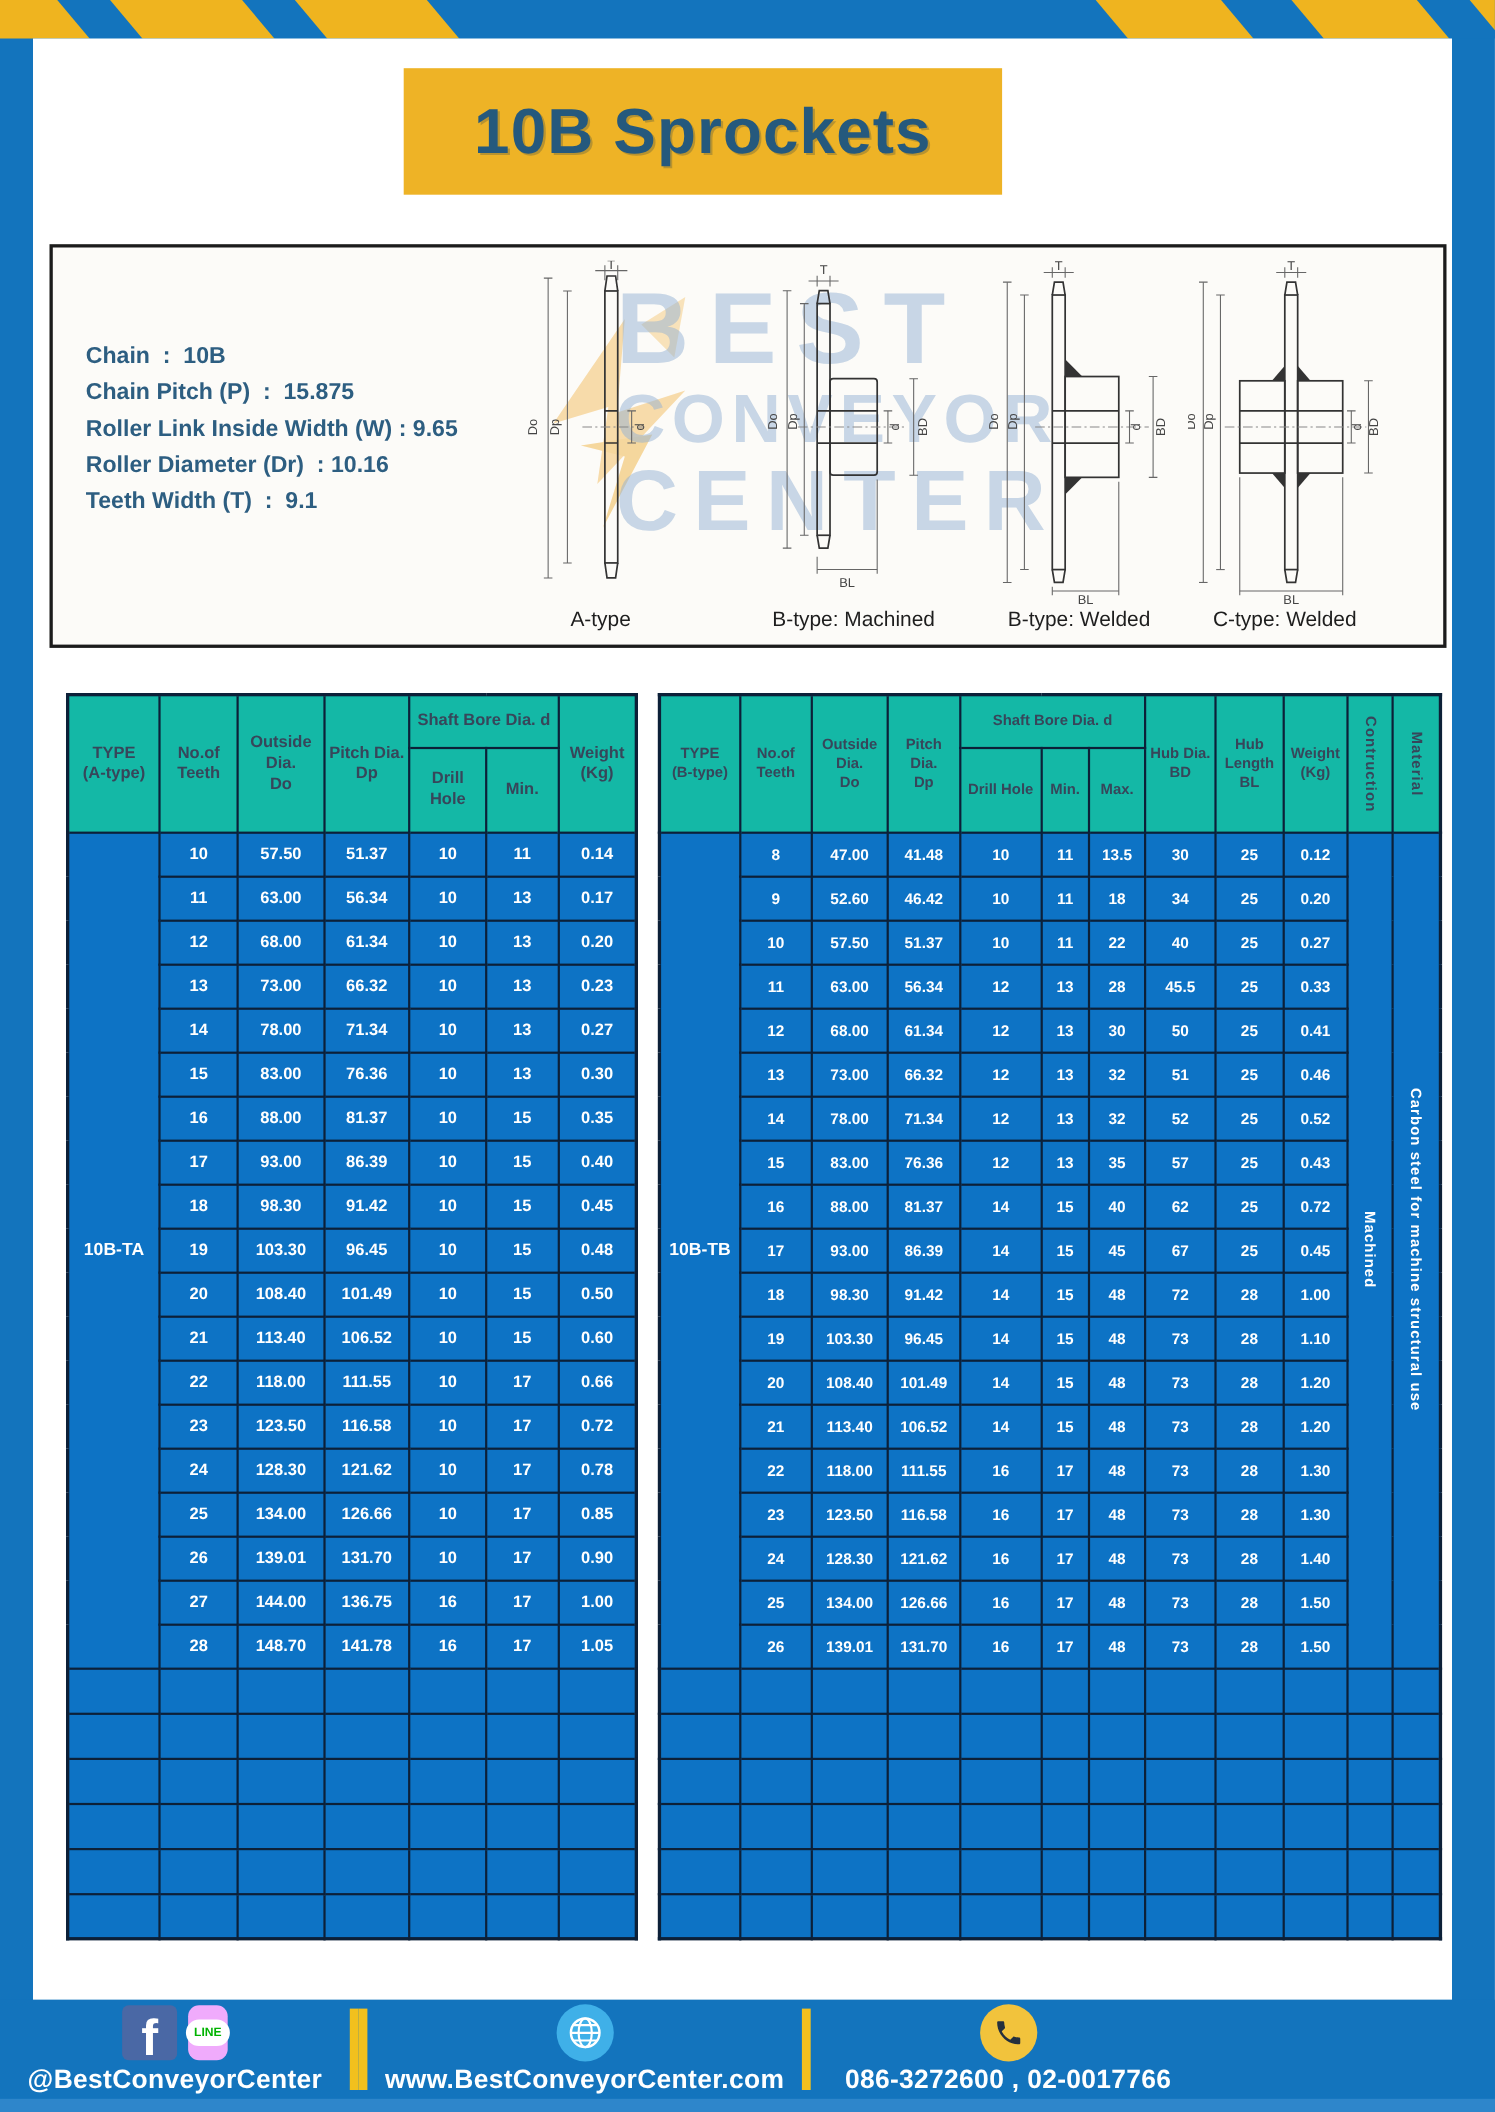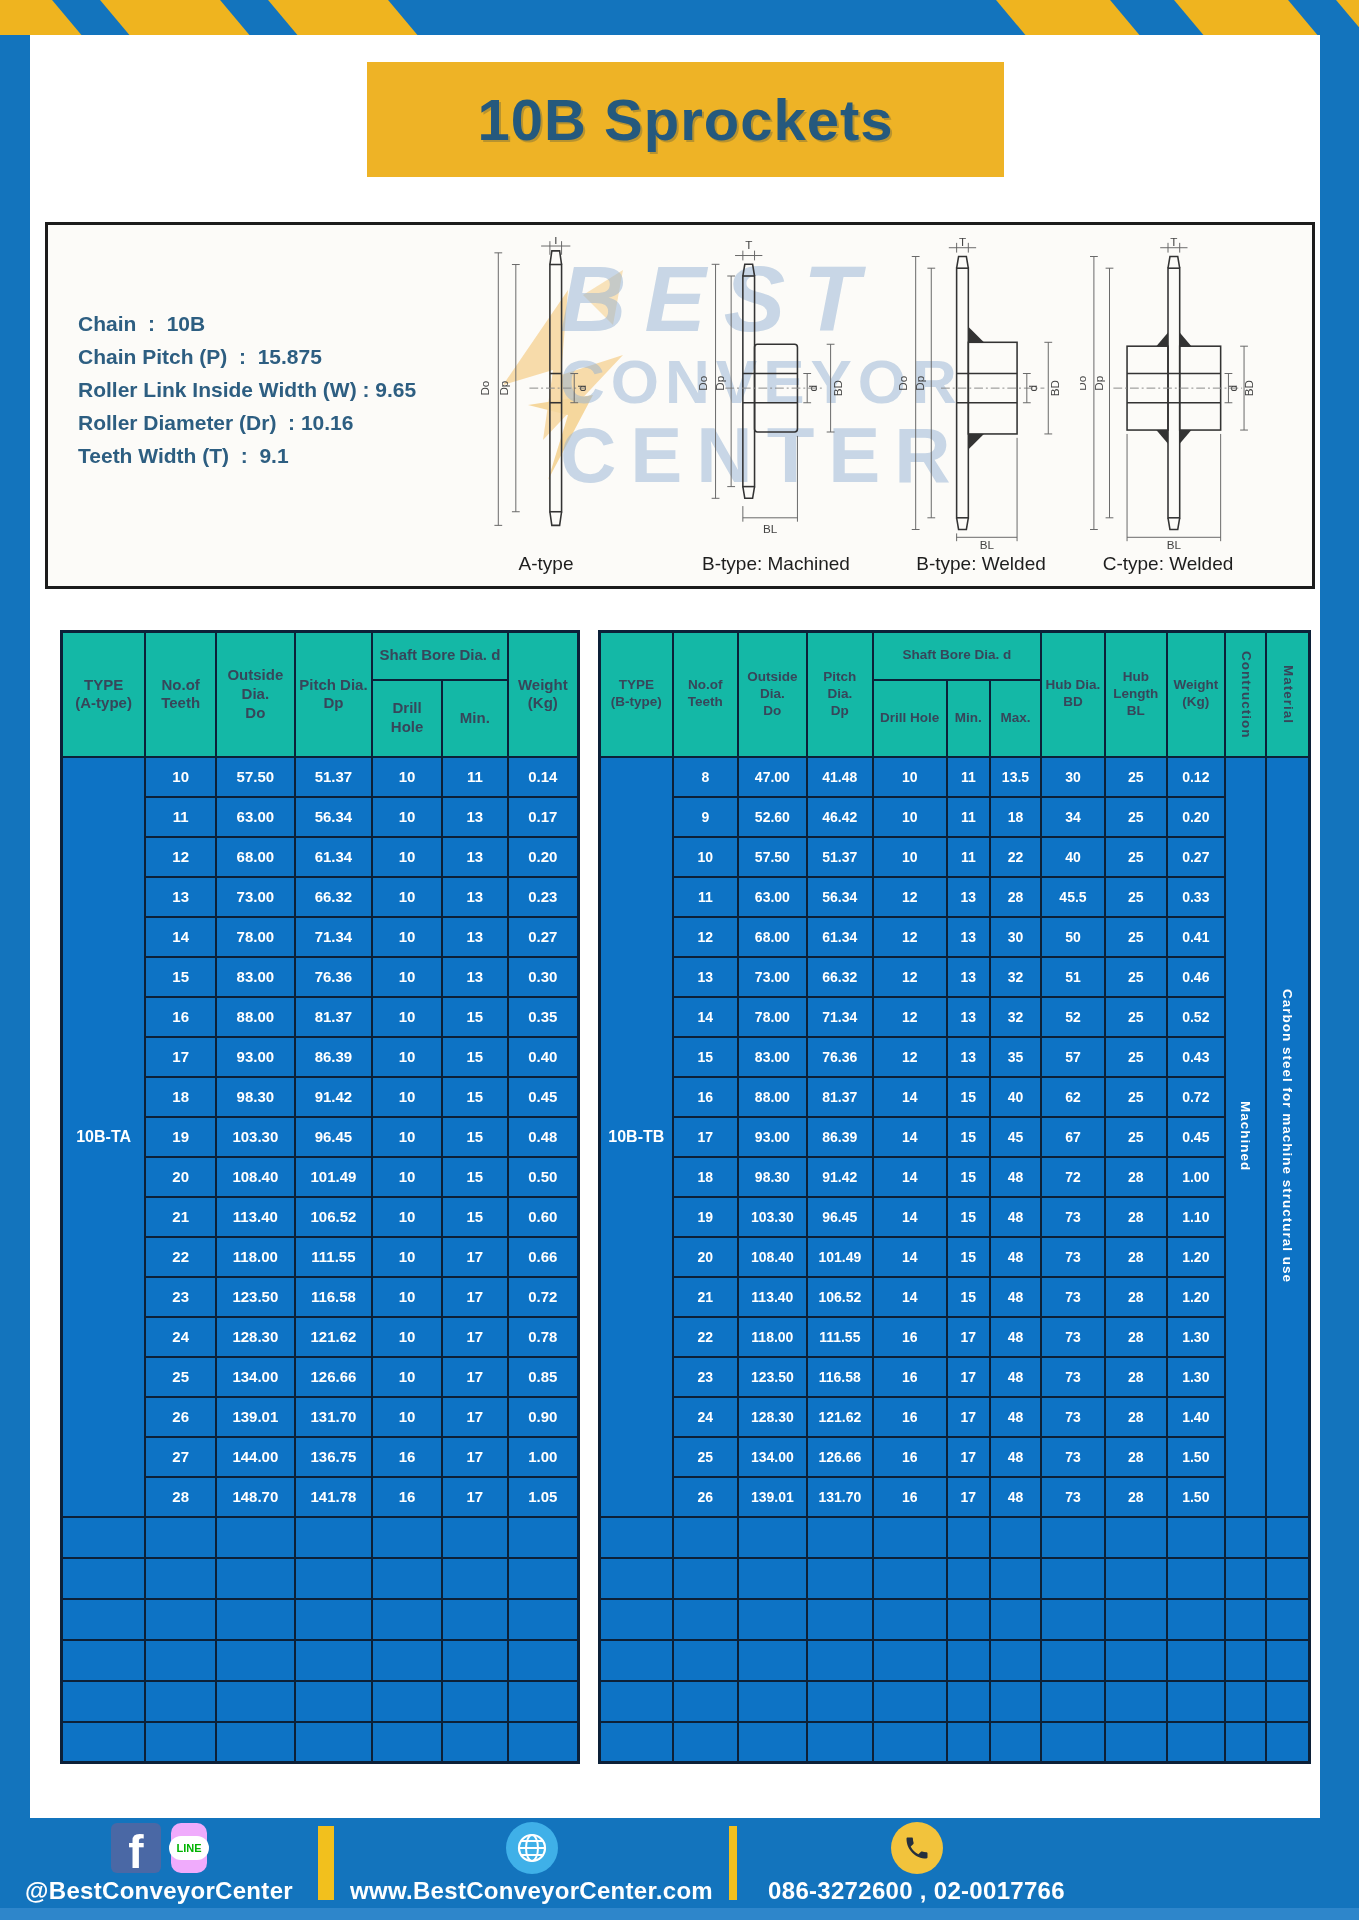--- a/index.html
+++ b/index.html
@@ -11,32 +11,32 @@
   
   .topbar { position: absolute; top: 0; left: 0; width: 100%; height: 35px; background: #1374BD; overflow: hidden; }
   .stripe { position: absolute; top: -4px; height: 46px; width: 120px; background: #EFB41F; transform: skewX(40deg); }
   .st1 { left: -52px; } .st2 { left: 116px; } .st3 { left: 284px; }
   .st4 { left: 1012px; width: 114px; } .st5 { left: 1190px; width: 114px; } .st6 { left: 1352px; }
 
   
   .content { position: absolute; top: 35px; left: 30px; right: 39px; bottom: 102px; background: #ffffff; }
 
   
-  .title-box { position: absolute; left: 337px; top: 27px; width: 637px; height: 115px; background: #EEB326;
+  .title-box { position: absolute; left: 337px; top: 27px; width: 544px; height: 115px; background: #EEB326;
                display: flex; align-items: center; justify-content: center; }
   .title-box h1 { font-size: 58px; font-weight: 800; color: #25597D; letter-spacing: 1px;
                   text-shadow: 2px 2px 0 rgba(23,52,76,0.25); }
 
   
   .diagram-panel { position: absolute; left: 15px; top: 187px; width: 1270px; height: 367px;
                    border: 3px solid #1c1c1c; background: #fcfbf8; overflow: hidden; }
   .wm-logo { position: absolute; left: 425px; top: 10px; opacity: .5; z-index: 1; }
   .wm-text { position: absolute; left: 512px; top: 26px; z-index: 1; color: rgba(148,178,212,0.5);
              font-weight: 800; line-height: 1.06; white-space: nowrap; }
-  .wm-l1 { font-size: 92px; letter-spacing: 18px; font-style: italic; }
+  .wm-l1 { font-size: 92px; letter-spacing: 18px; }
   .wm-l2 { font-size: 62px; letter-spacing: 6px; }
   .wm-l3 { font-size: 78px; letter-spacing: 14px; }
   .specs { position: absolute; left: 30px; top: 82px; z-index: 2; }
   .spec-line { font-size: 21px; font-weight: 700; color: #2D5E81; line-height: 33px; white-space: pre; }
   .diag { position: absolute; top: 12px; text-align: center; z-index: 2; }
   .dg1 { left: 423px; width: 150px; } .dg2 { left: 648px; width: 160px; }
   .dg3 { left: 848px; width: 170px; } .dg4 { left: 1030px; width: 180px; }
   .diag svg { display: block; margin: 0 auto; }
   .caption { margin-top: 4px; font-size: 19px; color: #1e1e1e; }
   .dline { stroke: #666; stroke-width: 1; fill: none; }

